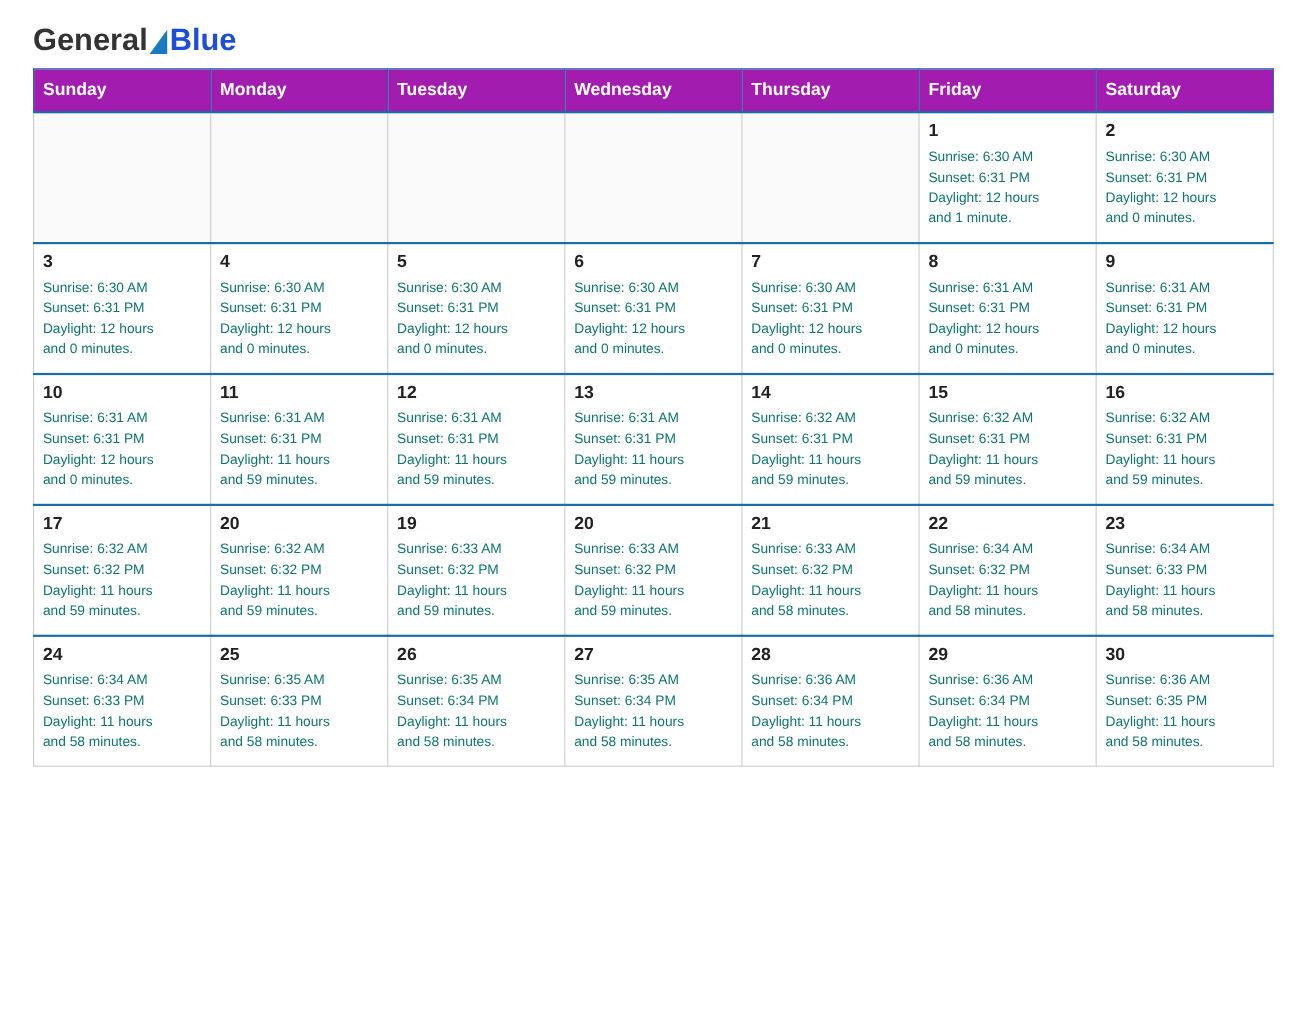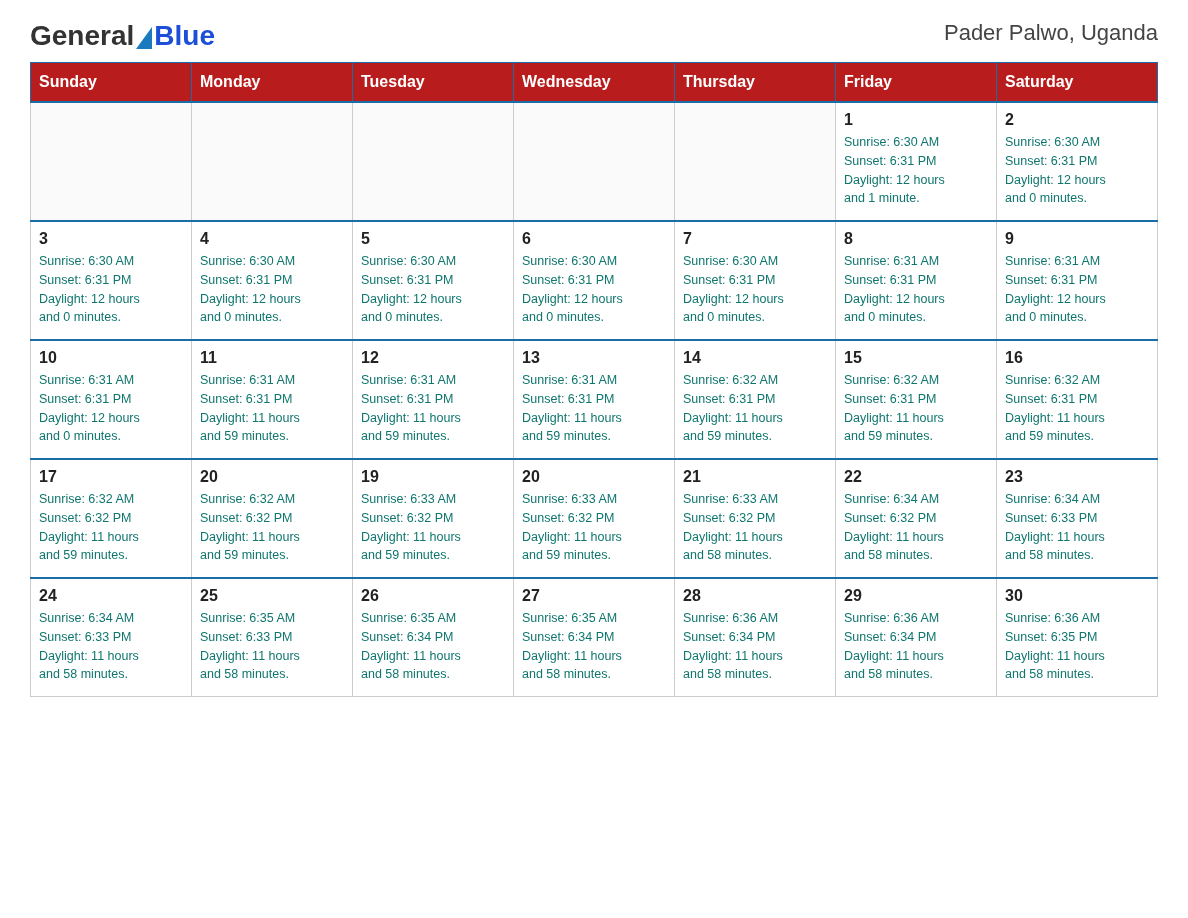--- a/index.html
+++ b/index.html
@@ -51,21 +51,21 @@
       font-size: 22px;
       color: #444;
       font-weight: normal;
     }
     .calendar {
       width: 100%;
       border-collapse: collapse;
       margin-top: 8px;
     }
     .calendar thead tr {
-      background-color: #b91c1c;
+      background-color: #a21caf;
     }
     .calendar thead th {
       color: #fff;
       font-size: 16px;
       font-weight: 600;
       padding: 10px 8px;
       text-align: left;
       border: 1px solid #1a6ea8;
     }
     .calendar tbody tr {
@@ -110,21 +110,20 @@
 
 <div class="header-row">
   <div class="logo-wrapper">
     <div class="logo-line1">
       <span class="logo-text-general">General</span>
       <span class="logo-triangle"></span>
     </div>
     <span class="logo-blue">Blue</span>
   </div>
   <div class="title-section">
-    <div class="location-title">Pader Palwo, Uganda</div>
   </div>
 </div>
 
 <table class="calendar">
   <thead>
     <tr>
     <th>Sunday</th>
         <th>Monday</th>
         <th>Tuesday</th>
         <th>Wednesday</th>

